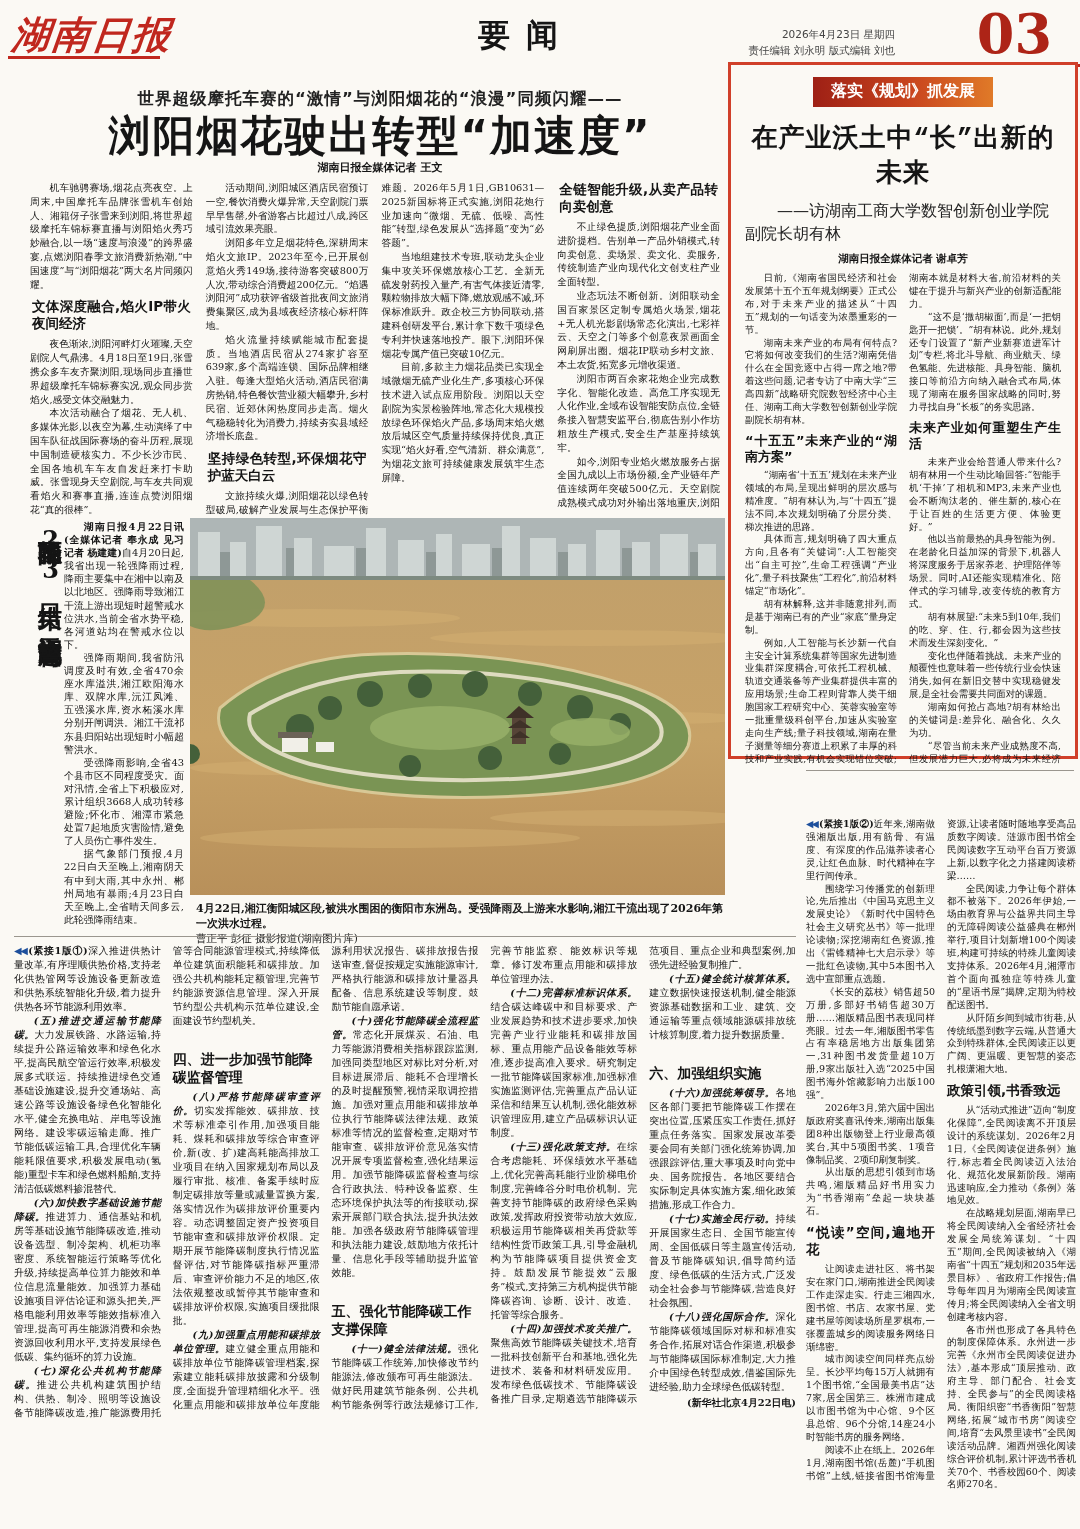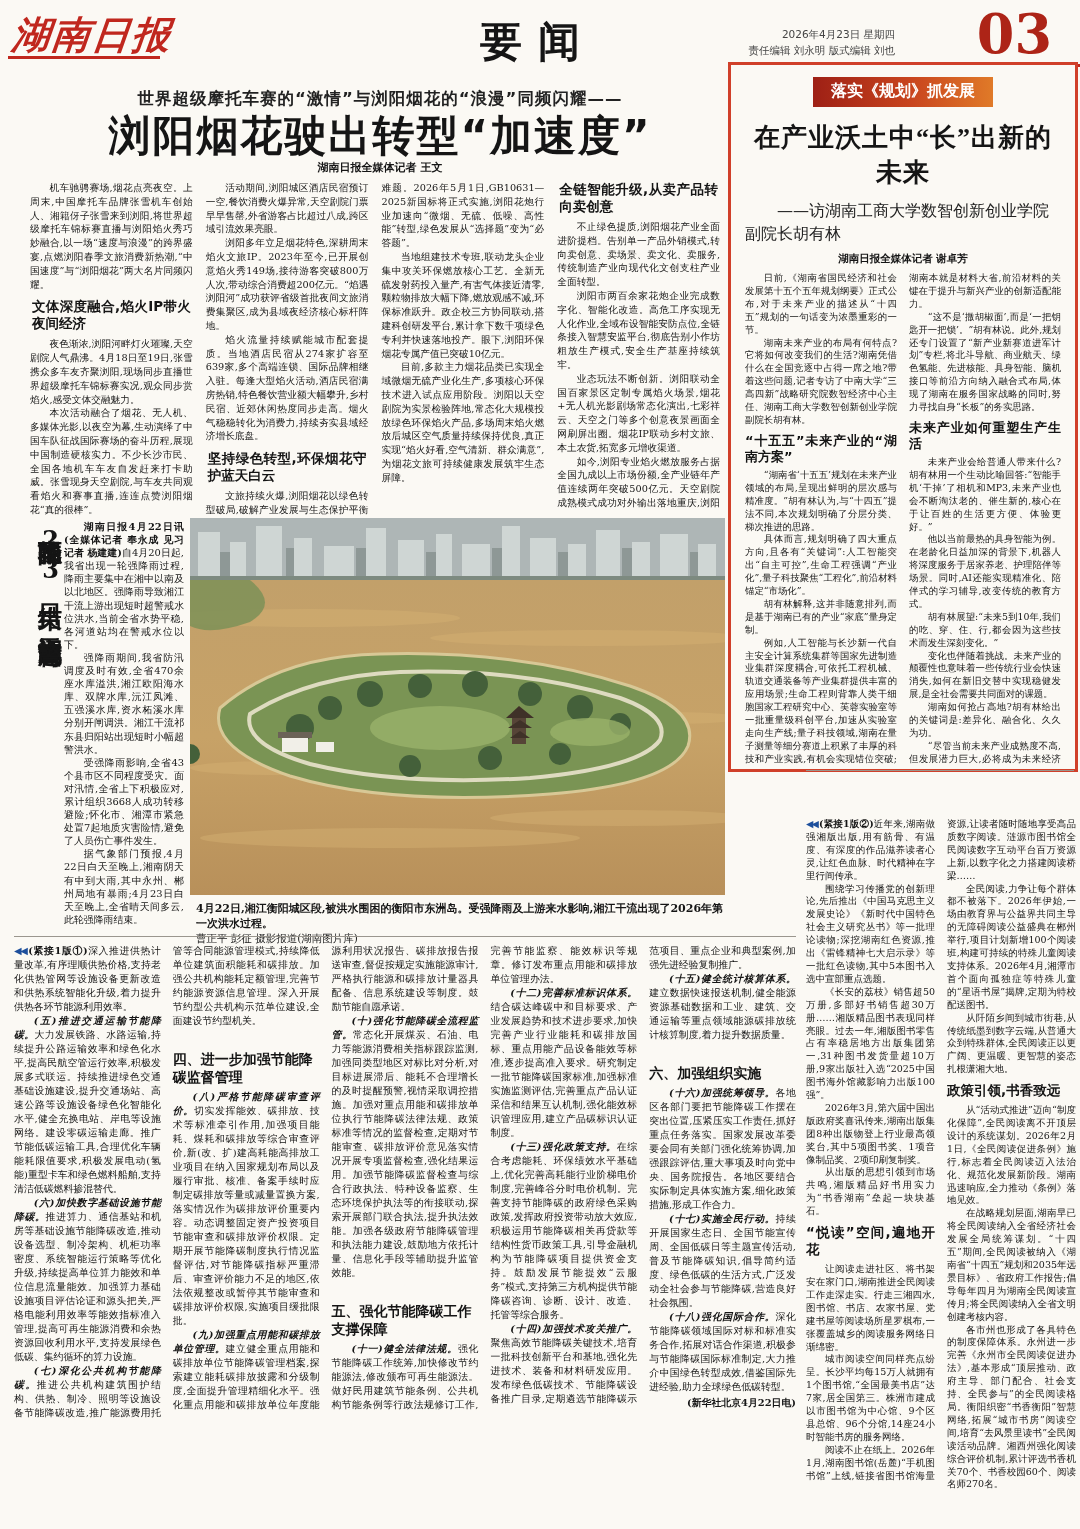--- a/index.html
+++ b/index.html
@@ -3,22 +3,22 @@
 <meta charset="utf-8">
 <style>
   html,body{margin:0;padding:0;}
   body{width:1080px;height:1529px;position:relative;background:#fbf9f4;color:#151515;
        font-family:"DejaVu Serif","Liberation Serif",serif;overflow:hidden;}
   .abs{position:absolute;}
   
   .masthead{left:12px;top:10px;font-size:38px;font-weight:bold;font-style:italic;
     color:#c0271e;letter-spacing:2px;transform:skewX(-6deg);font-family:"DejaVu Serif",serif;}
   .mast-rule{left:8px;top:56px;width:152px;height:3px;background:#c0271e;}
-  .page-label{left:0;top:14px;width:1052px;text-align:center;font-size:42px;font-weight:900;
-    letter-spacing:16px;font-family:"DejaVu Serif",serif;margin-left:12px;}
+  .page-label{left:0;top:14px;width:1052px;text-align:center;font-size:32px;font-weight:900;
+    letter-spacing:16px;font-family:"DejaVu Serif",serif;}
   .dateblock{right:185px;top:26px;text-align:right;font-size:10.5px;color:#444;
     font-family:"DejaVu Sans","Liberation Sans",sans-serif;line-height:16px;}
   .pagenum{right:28px;top:2px;font-size:54px;font-weight:bold;color:#ad2417;
     font-family:"DejaVu Serif",serif;}
   .head-rule-r{left:896px;top:64px;width:184px;height:3px;background:#c0271e;}
   
   .kicker{left:60px;top:88px;width:640px;text-align:center;font-size:16.5px;font-weight:bold;
     color:#222;font-family:"DejaVu Sans","Liberation Sans",sans-serif;letter-spacing:1px;}
   .mainhead{left:40px;top:108px;width:680px;text-align:center;font-size:42px;font-weight:900;
     letter-spacing:2px;font-family:"DejaVu Sans","Liberation Sans",sans-serif;}
@@ -28,26 +28,26 @@
   .para{margin:0;text-indent:2em;}
   .noind{text-indent:0;}
   .colhead{font-family:"DejaVu Sans","Liberation Sans",sans-serif;font-weight:bold;
     font-size:13.5px;line-height:17px;margin:7px 2px 5px;break-inside:avoid;}
   .dateline{margin:2px 0 0;text-indent:0;text-align:right;font-weight:bold;}
   .ilead{font-style:italic;font-weight:bold;}
   .blead{font-weight:bold;}
   .arrows{color:#1d4f9c;font-weight:bold;letter-spacing:-2px;margin-right:2px;}
   
   .planbox{left:728px;top:62px;width:316px;height:669px;border:3px solid #d0402a;
-    background:#fbf9f4;padding:10px 14px 25px;}
+    background:#fbf9f4;padding:10px 14px 12px;}
   .badge{width:180px;margin:2px auto 0;text-align:center;color:#fff;font-weight:bold;
     font-size:16px;padding:4px 0 5px;font-family:"DejaVu Sans","Liberation Sans",sans-serif;
     background:linear-gradient(90deg,#9e2015,#c9451e 55%,#e07a28);}
   .planhead{text-align:center;font-size:26px;font-weight:900;margin:13px 0 0;
-    font-family:Liberation Serif, serif;letter-spacing:1px;}
+    font-family:Liberation Mono, monospace;letter-spacing:1px;}
   .plansub{font-size:16px;line-height:23px;margin-top:9px;text-indent:2em;color:#222;}
   .planby{text-align:center;font-size:10.5px;font-weight:bold;margin:7px 0 6px;}
   .plan-body{height:498px;column-count:2;column-gap:12px;font-size:9.4px;line-height:12.9px;
     text-align:justify;overflow:hidden;}
   .plan-body .colhead{font-size:13px;line-height:16px;margin:6px 0 4px;}
   
   .flood{left:14px;top:520px;width:170px;height:420px;display:flex;}
   .vhead{writing-mode:vertical-rl;text-orientation:upright;font-size:24px;font-weight:900;
     line-height:28px;width:50px;height:418px;letter-spacing:1px;font-family:"DejaVu Serif",serif;}
   .flood-body{flex:1;font-size:9.9px;line-height:13.1px;text-align:justify;overflow:hidden;}
@@ -90,22 +90,22 @@
     <p class="para">本次活动融合了烟花、无人机、多媒体光影,以夜空为幕,生动演绎了中国车队征战国际赛场的奋斗历程,展现中国制造硬核实力。不少长沙市民、全国各地机车车友自发赶来打卡助威。张雪现身天空剧院,与车友共同观看焰火和赛事直播,连连点赞浏阳烟花“真的很棒”。</p>
     <p class="para">活动期间,浏阳城区酒店民宿预订一空,餐饮消费火爆异常,天空剧院门票早早售罄,外省游客占比超过八成,跨区域引流效果亮眼。</p>
     <p class="para">浏阳多年立足烟花特色,深耕周末焰火文旅IP。2023年至今,已开展创意焰火秀149场,接待游客突破800万人次,带动综合消费超200亿元。“焰遇浏阳河”成功获评省级首批夜间文旅消费集聚区,成为县域夜经济核心标杆阵地。</p>
     <p class="para">焰火流量持续赋能城市配套提质。当地酒店民宿从274家扩容至639家,多个高端连锁、国际品牌相继入驻。每逢大型焰火活动,酒店民宿满房热销,特色餐饮营业额大幅攀升,乡村民宿、近郊休闲热度同步走高。烟火气稳稳转化为消费力,持续夯实县域经济增长底盘。</p>
     <h3 class="colhead">坚持绿色转型,环保烟花守护蓝天白云</h3>
     <p class="para">文旅持续火爆,浏阳烟花以绿色转型破局,破解产业发展与生态保护平衡难题。2026年5月1日,GB10631—2025新国标将正式实施,浏阳花炮行业加速向“微烟、无硫、低噪、高性能”转型,绿色发展从“选择题”变为“必答题”。</p>
     <p class="para">当地组建技术专班,联动龙头企业集中攻关环保燃放核心工艺。全新无硫发射药投入量产,有害气体接近清零,颗粒物排放大幅下降,燃放观感不减,环保标准跃升。政企校三方协同联动,搭建科创研发平台,累计拿下数千项绿色专利并快速落地投产。眼下,浏阳环保烟花专属产值已突破10亿元。</p>
     <p class="para">目前,多款主力烟花品类已实现全域微烟无硫产业化生产,多项核心环保技术进入试点应用阶段。浏阳以天空剧院为实景检验阵地,常态化大规模投放绿色环保焰火产品,多场周末焰火燃放后城区空气质量持续保持优良,真正实现“焰火好看,空气清新、群众满意”,为烟花文旅可持续健康发展筑牢生态屏障。</p>
     <h3 class="colhead">全链智能升级,从卖产品转向卖创意</h3>
     <p class="para">不止绿色提质,浏阳烟花产业全面进阶提档。告别单一产品外销模式,转向卖创意、卖场景、卖文化、卖服务,传统制造产业向现代化文创支柱产业全面转型。</p>
+    <p class="para">业态玩法不断创新。浏阳联动全国百家景区定制专属焰火场景,烟花+无人机光影剧场常态化演出,七彩祥云、天空之门等多个创意夜景画面全网刷屏出圈。烟花IP联动乡村文旅、本土农货,拓宽多元增收渠道。</p>
     <p class="para">浏阳市两百余家花炮企业完成数字化、智能化改造。高危工序实现无人化作业,全域布设智能安防点位,全链条接入智慧安监平台,彻底告别小作坊粗放生产模式,安全生产基座持续筑牢。</p>
-    <p class="para">业态玩法不断创新。浏阳联动全国百家景区定制专属焰火场景,烟花+无人机光影剧场常态化演出,七彩祥云、天空之门等多个创意夜景画面全网刷屏出圈。烟花IP联动乡村文旅、本土农货,拓宽多元增收渠道。</p>
     <p class="para">如今,浏阳专业焰火燃放服务占据全国九成以上市场份额,全产业链年产值连续两年突破500亿元。天空剧院成熟模式成功对外输出落地重庆,浏阳烟花实现技术、品牌、模式同步出海。本土企业深耕海外赛道,融入国风文化元素设计包装,打响民族花炮品牌。</p>
   </div>
 
 <div class="abs planbox">
   <div class="badge">落实《规划》抓发展</div>
   <div class="planhead">在产业沃土中“长”出新的未来</div>
   <div class="plansub">——访湖南工商大学数智创新创业学院副院长胡有林</div>
   <div class="planby">湖南日报全媒体记者 谢卓芳</div>
   <div class="plan-body">
       <p class="para">日前,《湖南省国民经济和社会发展第十五个五年规划纲要》正式公布,对于未来产业的描述从“十四五”规划的一句话变为浓墨重彩的一节。</p>

